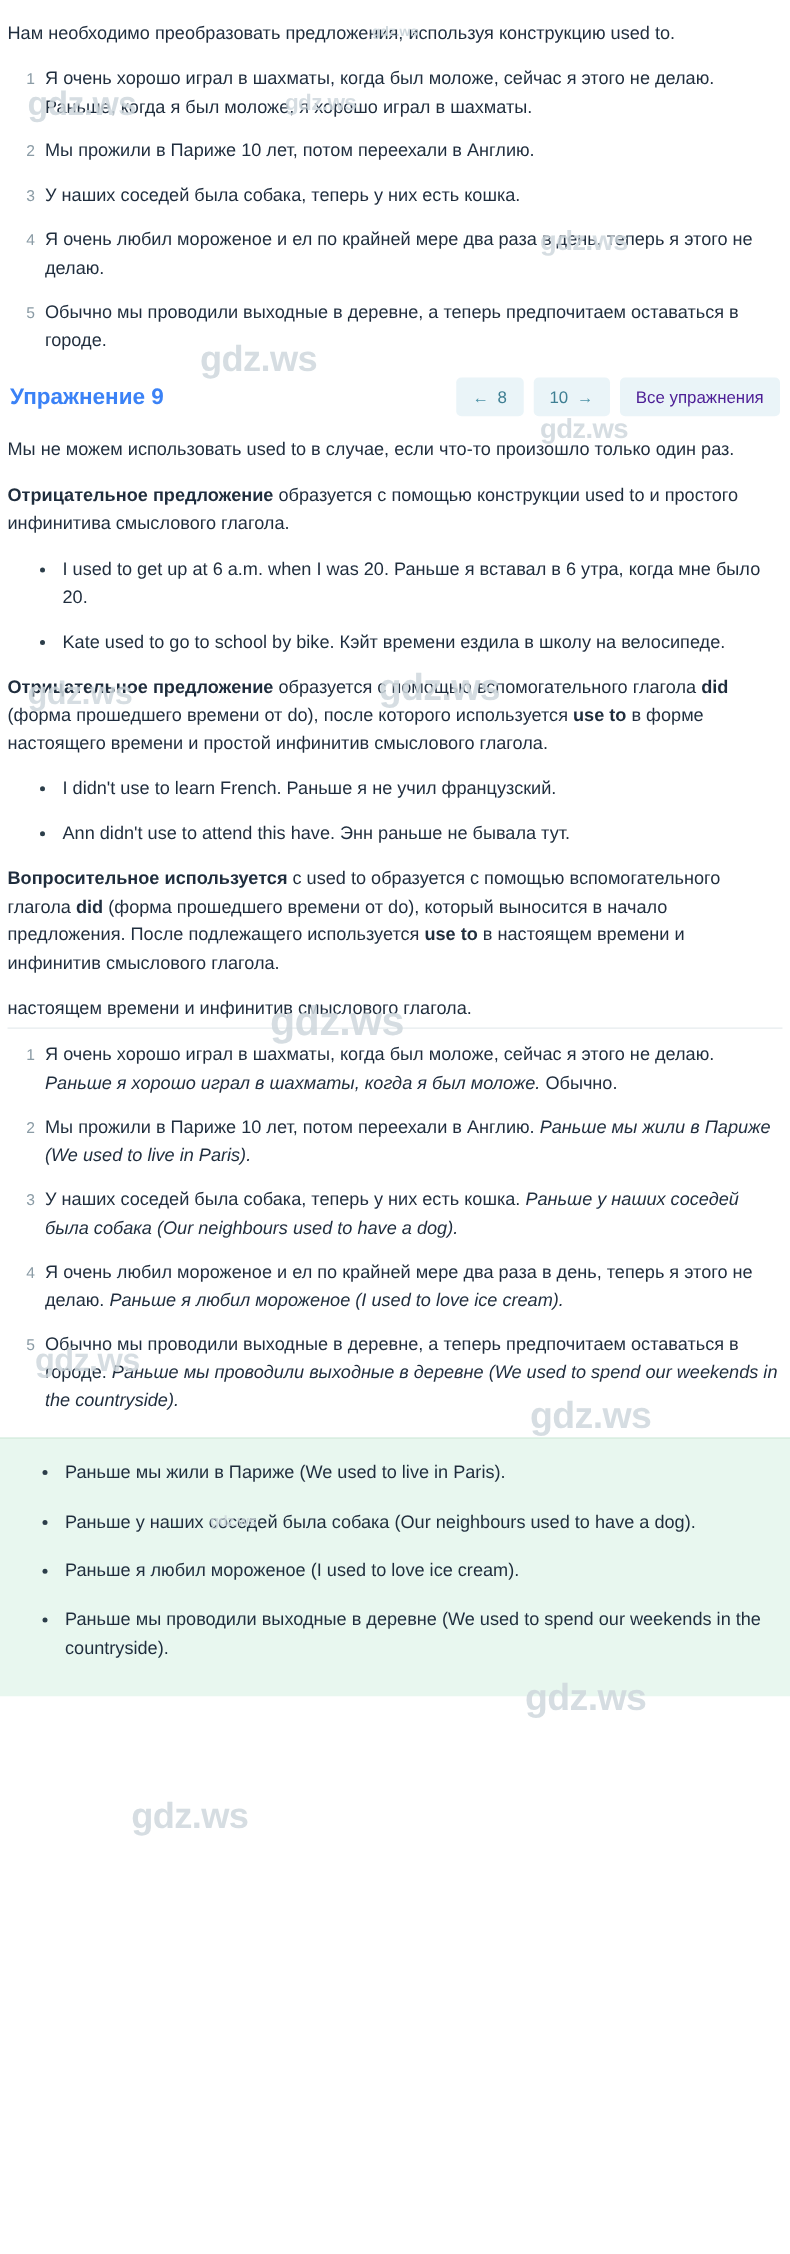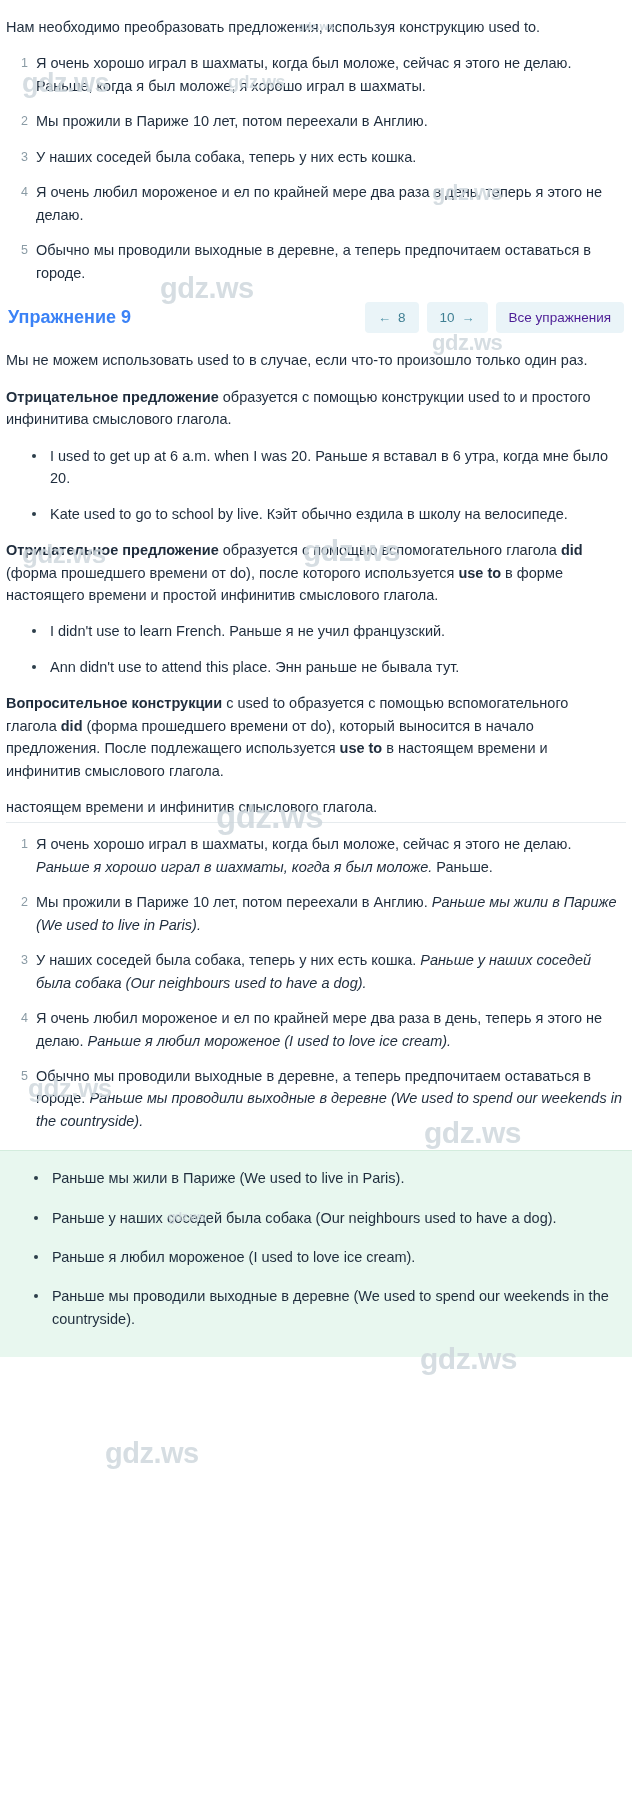--- a/index.html
+++ b/index.html
@@ -216,43 +216,43 @@
     </div>
 
     <p class="para">Мы не можем использовать used to в случае, если что-то произошло только один раз.</p>
 
     <p class="para">
       <b>Отрицательное предложение</b><span> образуется с помощью конструкции used to и простого инфинитива смыслового глагола.</span>
     </p>
 
     <ul class="bullets">
       <li>I used to get up at 6 a.m. when I was 20. Раньше я вставал в 6 утра, когда мне было 20.</li>
-      <li>Kate used to go to school by live. Кэйт обычно ездила в школу на велосипеде.</li>
+      <li>Kate used to go to school by bike. Кэйт времени ездила в школу на велосипеде.</li>
     </ul>
 
     <p class="para">
       <b>Отрицательное предложение</b><span> образуется с помощью вспомогательного глагола </span><b>did</b><span> (форма прошедшего времени от do), после которого используется </span><b>use to</b><span> в форме настоящего времени и простой инфинитив смыслового глагола.</span>
     </p>
 
     <ul class="bullets">
       <li>I didn't use to learn French. Раньше я не учил французский.</li>
-      <li>Ann didn't use to attend this place. Энн раньше не бывала тут.</li>
+      <li>Ann didn't use to attend this have. Энн раньше не бывала тут.</li>
     </ul>
 
     <p class="para">
-      <b>Вопросительное конструкции</b><span> с used to образуется с помощью вспомогательного глагола </span><b>did</b><span> (форма прошедшего времени от do), который выносится в начало предложения. После подлежащего используется </span><b>use to</b><span> в настоящем времени и инфинитив смыслового глагола.</span>
+      <b>Вопросительное используется</b><span> с used to образуется с помощью вспомогательного глагола </span><b>did</b><span> (форма прошедшего времени от do), который выносится в начало предложения. После подлежащего используется </span><b>use to</b><span> в настоящем времени и инфинитив смыслового глагола.</span>
     </p>
 
     <div class="cut">настоящем времени и инфинитив смыслового глагола.</div>
     <div class="divider"></div>
 
     <ol class="numlist">
       <li>
         <span class="num">1</span>
-        <span class="txt"><span>Я очень хорошо играл в шахматы, когда был моложе, сейчас я этого не делаю. </span><span class="italic">Раньше я хорошо играл в шахматы, когда я был моложе.</span><span> Раньше.</span></span>
+        <span class="txt"><span>Я очень хорошо играл в шахматы, когда был моложе, сейчас я этого не делаю. </span><span class="italic">Раньше я хорошо играл в шахматы, когда я был моложе.</span><span> Обычно.</span></span>
       </li>
       <li>
         <span class="num">2</span>
         <span class="txt"><span>Мы прожили в Париже 10 лет, потом переехали в Англию. </span><span class="italic">Раньше мы жили в Париже (We used to live in Paris).</span></span>
       </li>
       <li>
         <span class="num">3</span>
         <span class="txt"><span>У наших соседей была собака, теперь у них есть кошка. </span><span class="italic">Раньше у наших соседей была собака (Our neighbours used to have a dog).</span></span>
       </li>
       <li>

